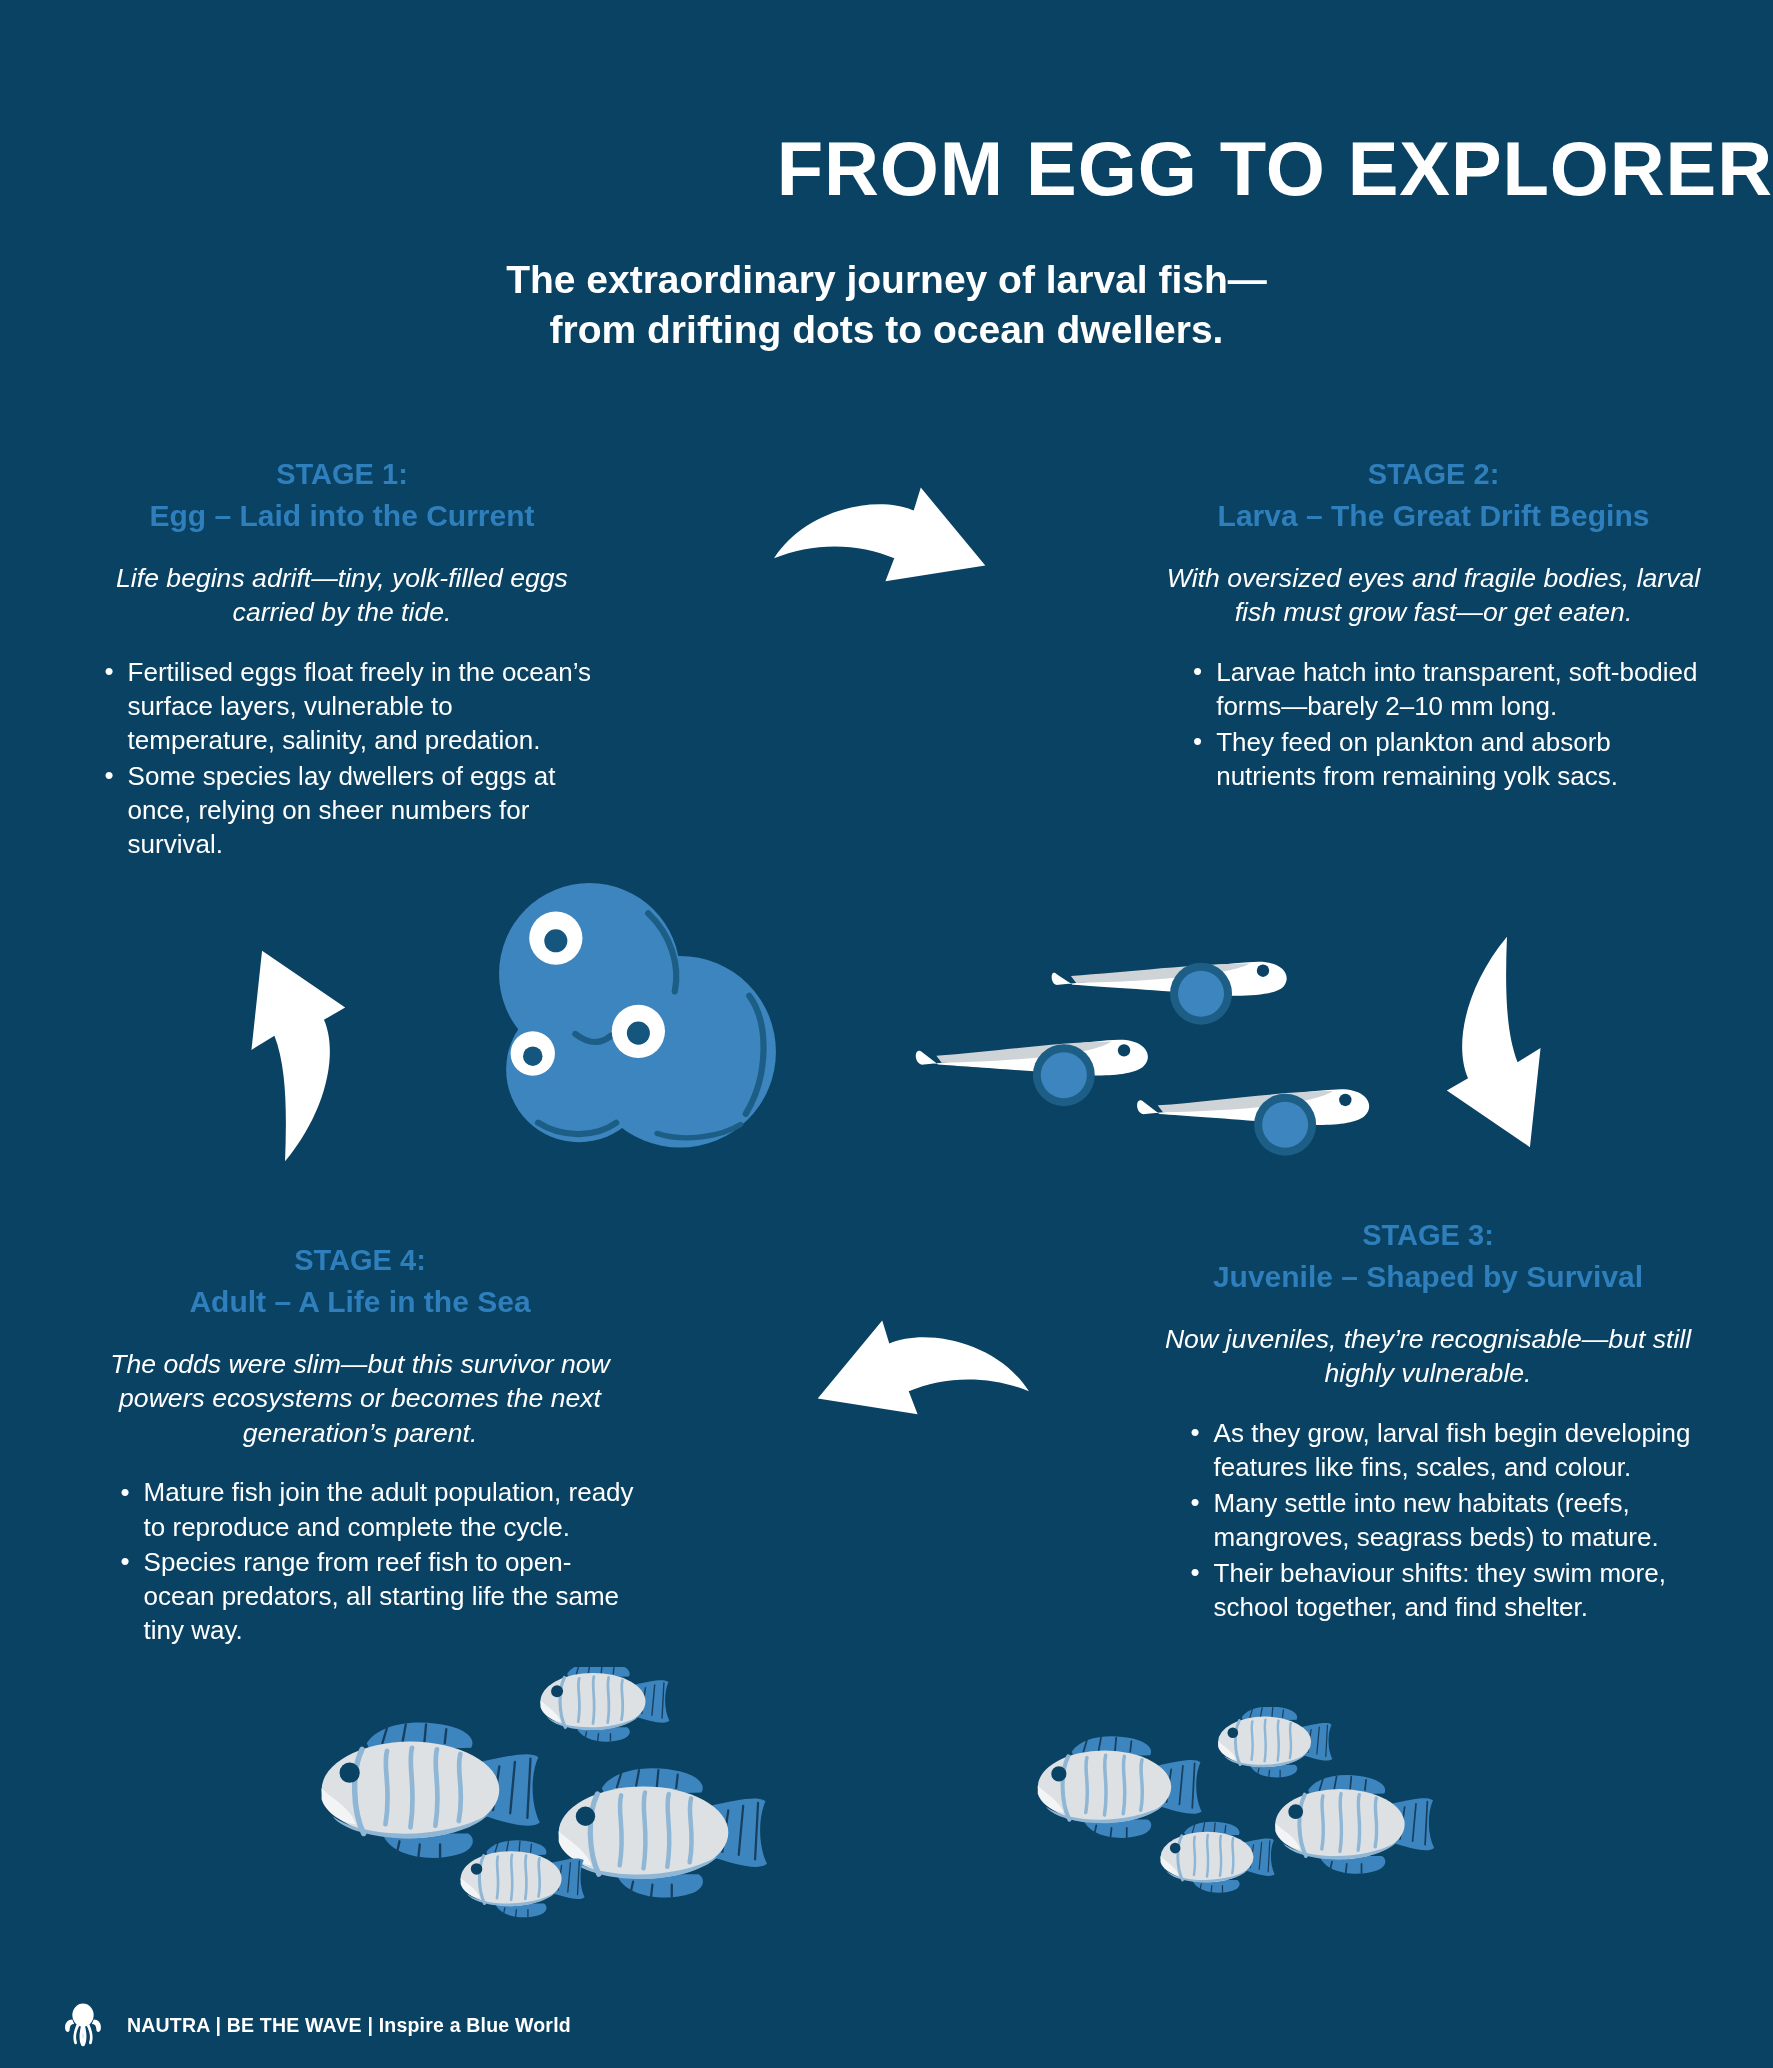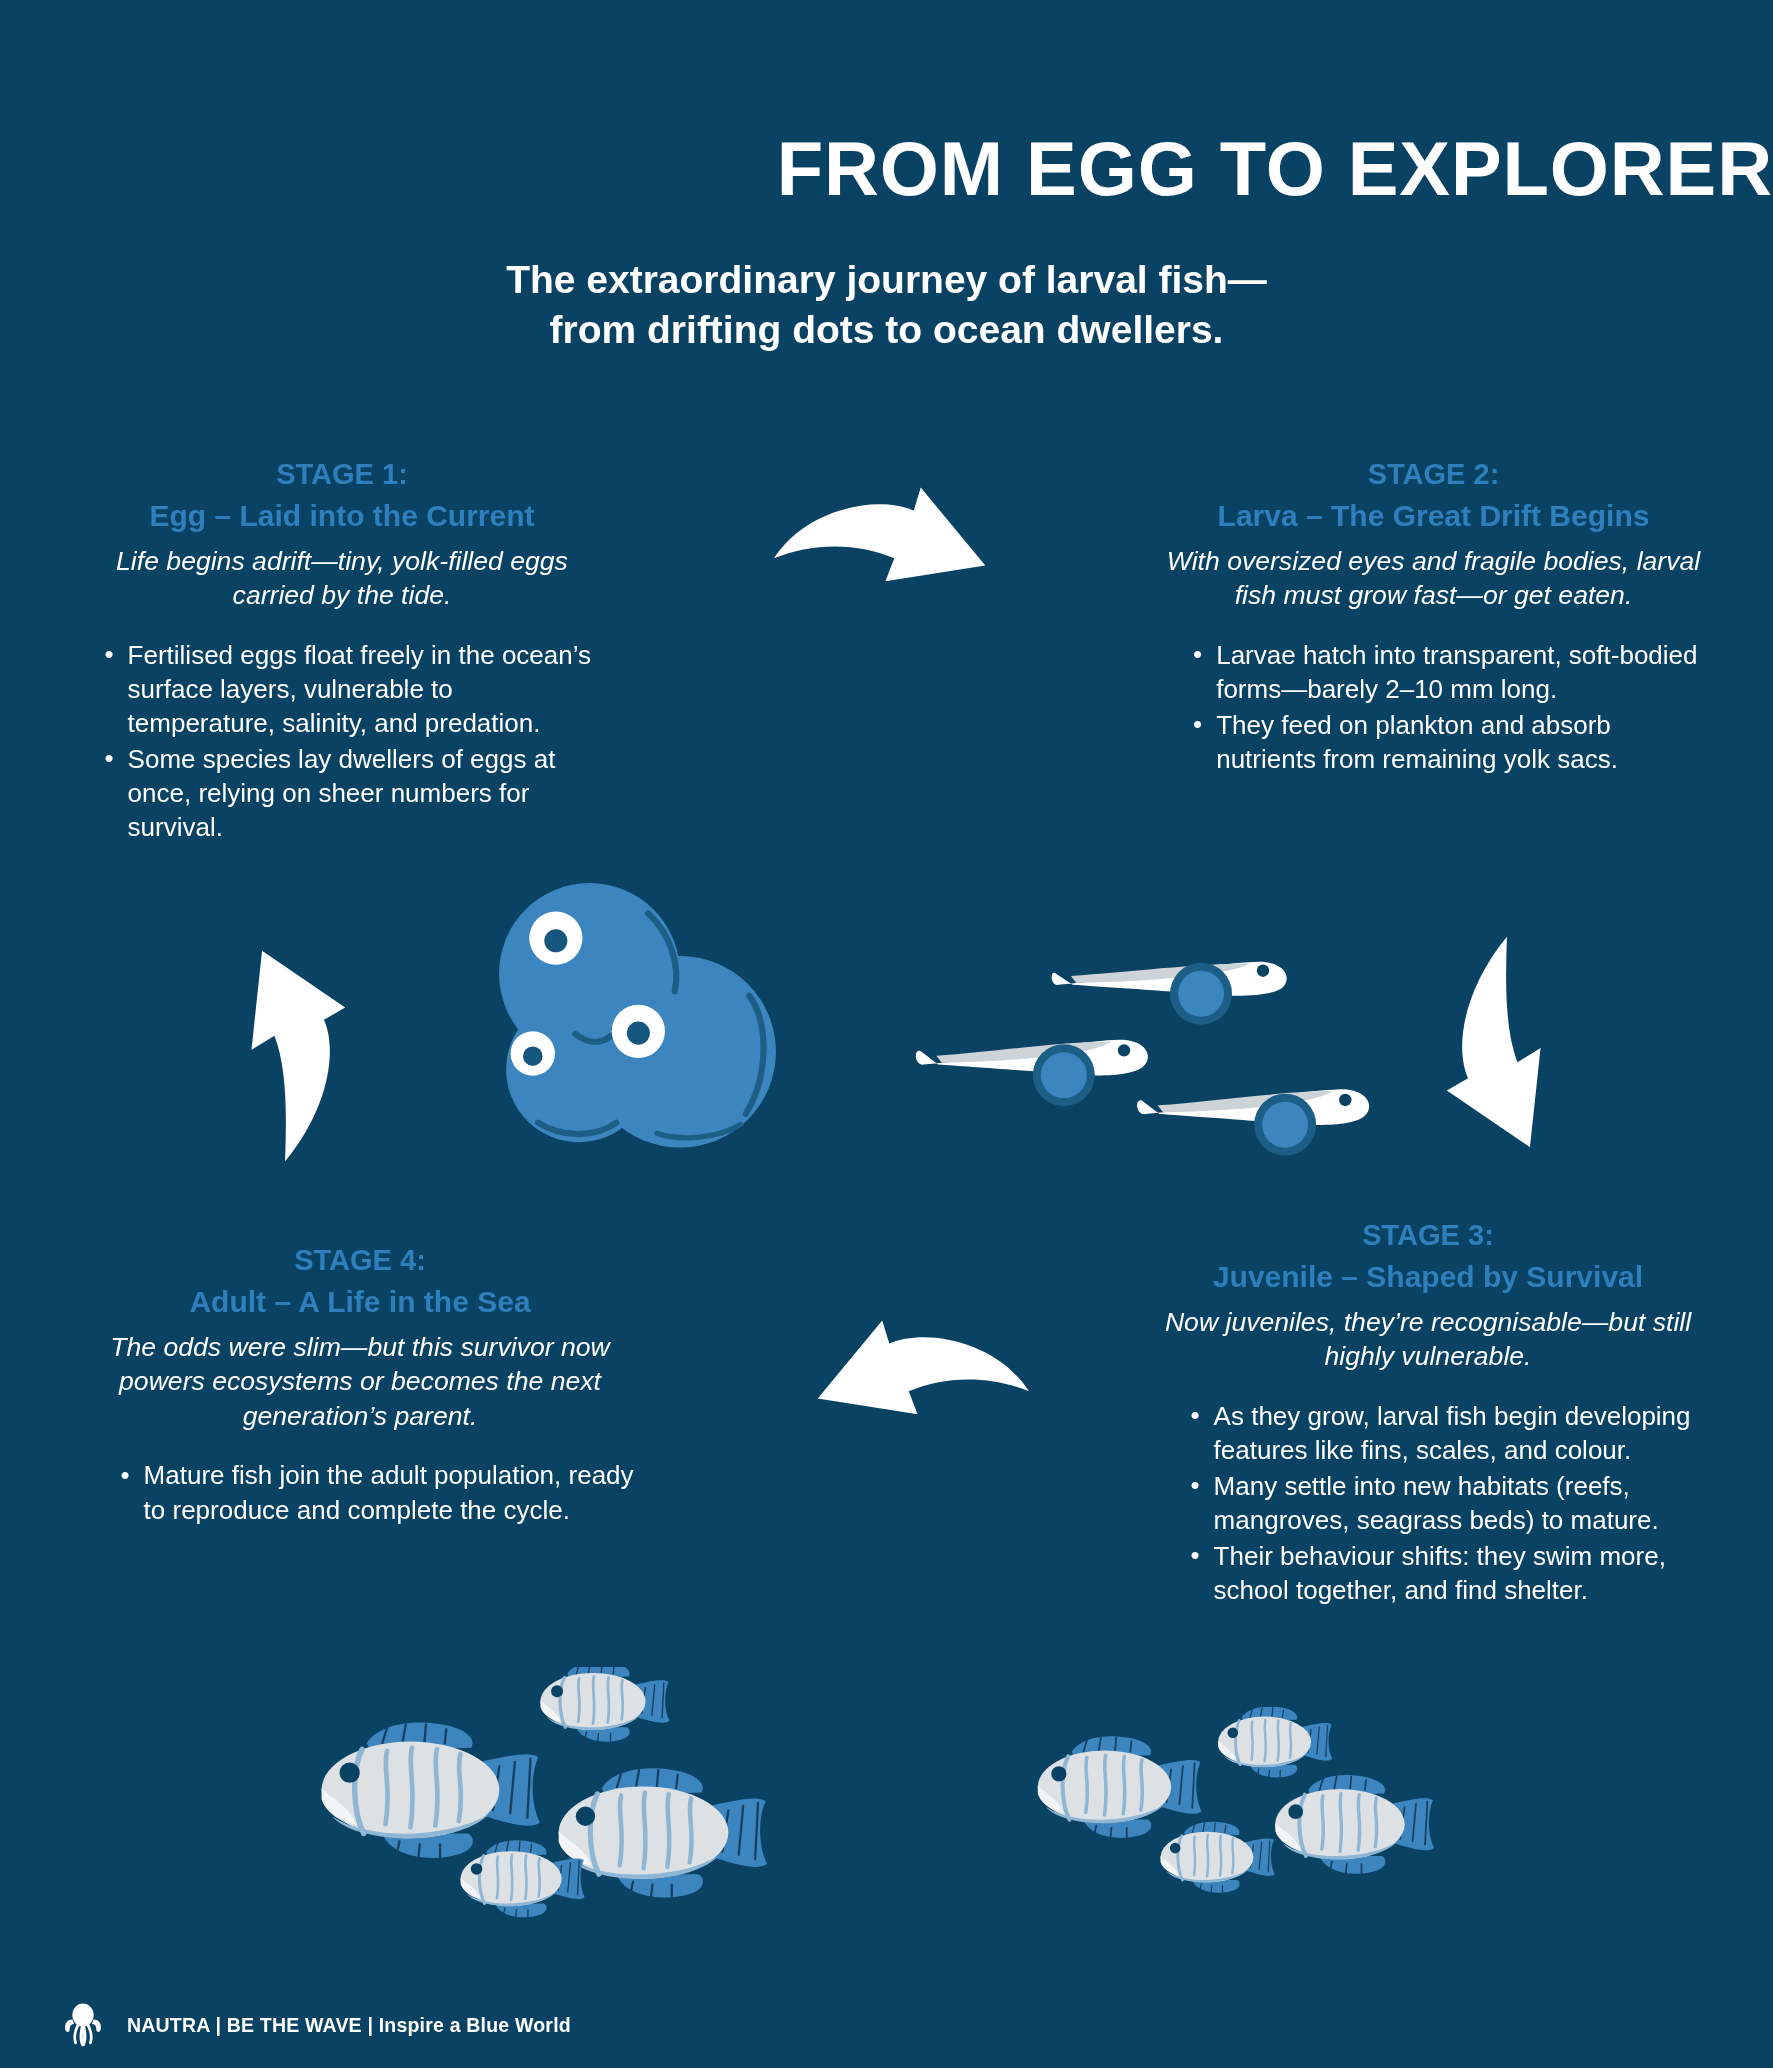--- a/index.html
+++ b/index.html
@@ -45,21 +45,21 @@
     line-height: 1.42;
   }
   .stage-heading .line2 { display: block; font-size: 30px; }
 
   .stage-tagline {
     color: #ffffff;
     font-style: italic;
     font-size: 26.6px;
     text-align: center;
     line-height: 1.3;
-    margin-top: 6px;
+    margin-top: 23px;
   }
 
   .stage-bullets {
     margin-top: 25px;
     color: #ffffff;
     font-size: 26px;
     line-height: 1.31;
     list-style: none;
   }
   .stage-bullets li {
@@ -167,20 +167,21 @@
 </div>
 
 <div class="stage" id="stage4">
   <div class="stage-heading">
     <span>STAGE 4:</span>
     <span class="line2">Adult – A Life in the Sea</span>
   </div>
   <div class="stage-tagline">The odds were slim—but this survivor now powers ecosystems or becomes the next generation’s parent.</div>
   <ul class="stage-bullets">
     <li>Mature fish join the adult population, ready to reproduce and complete the cycle.</li>
+    <li>Species range from reef fish to open-ocean predators, all starting life the same tiny way.</li>
   </ul>
 </div>
 
 <div class="arrow" id="arrow-1">
   <svg width="222" height="137" viewBox="0 0 250 155">
     <path d="M4 92 C 40 36, 120 20, 162 38 L 170 12 L 243 100 L 130 118 L 140 92 C 100 74, 46 74, 4 92 Z" fill="#ffffff"></path>
   </svg>
 </div>
 
 <div class="arrow" id="arrow-2">

